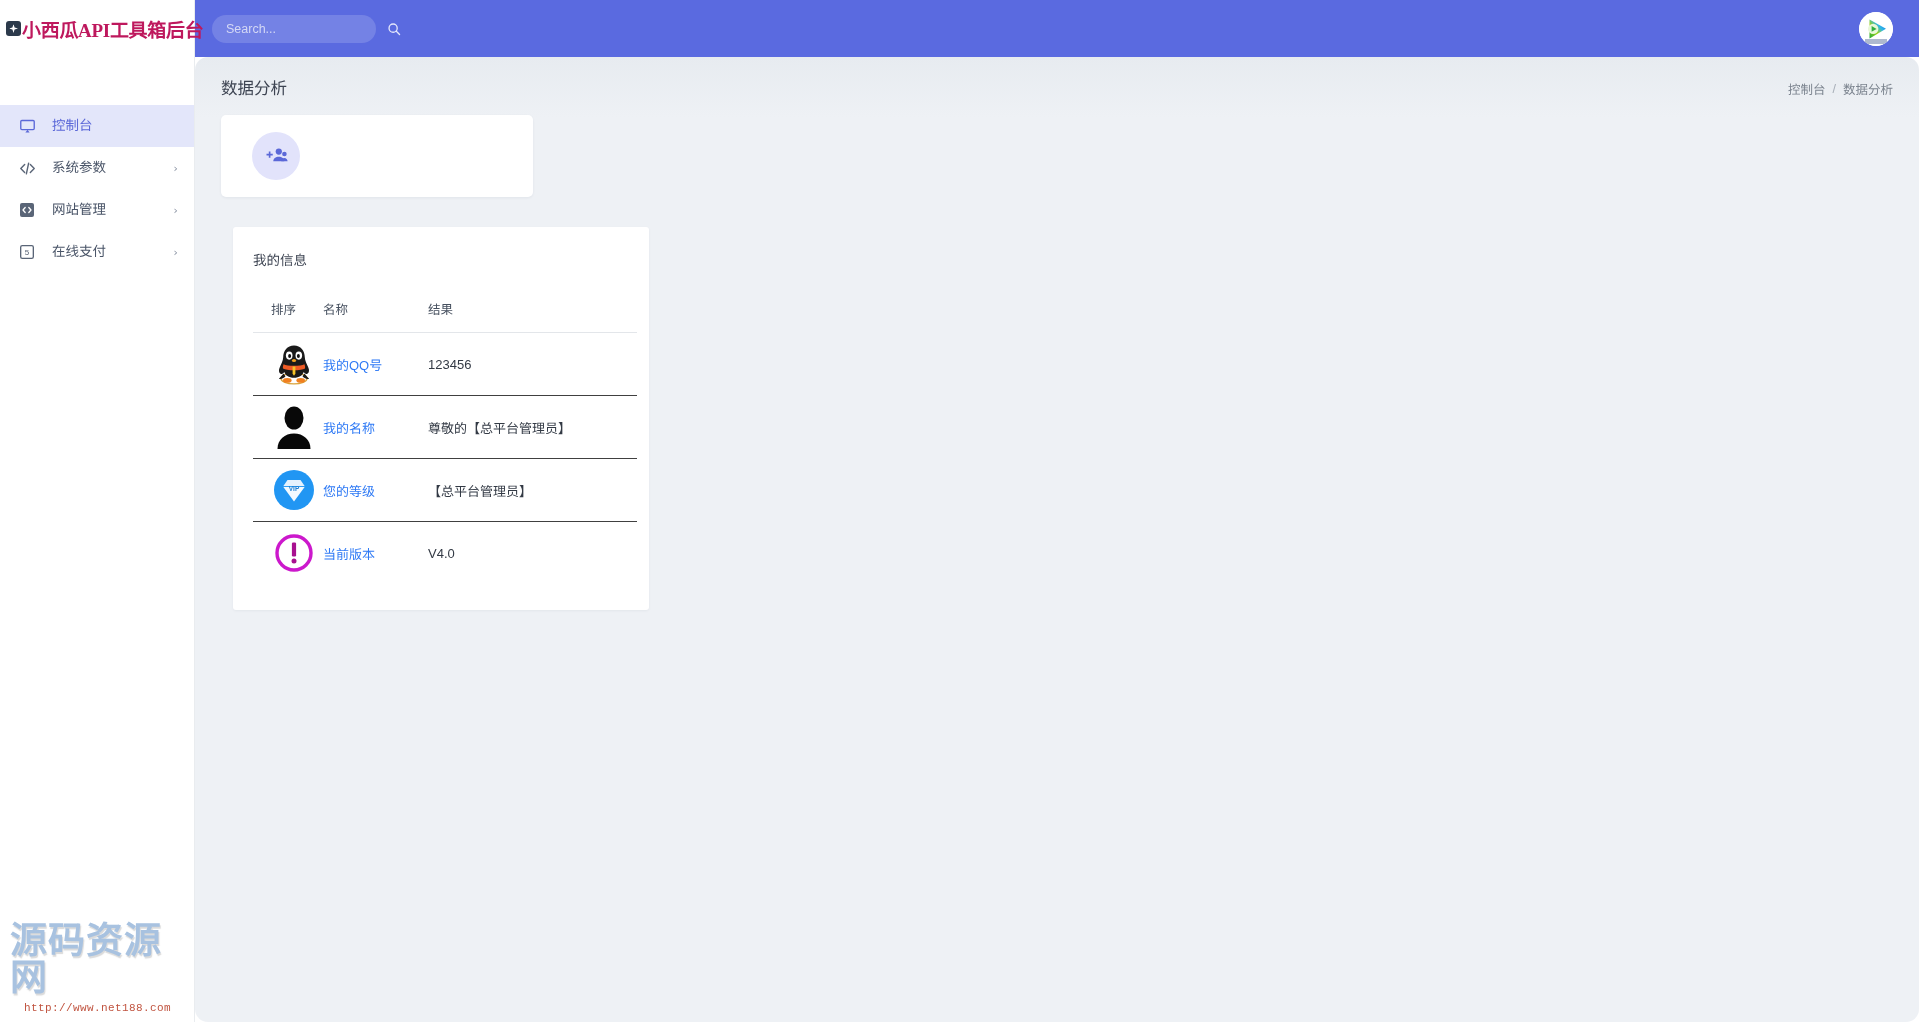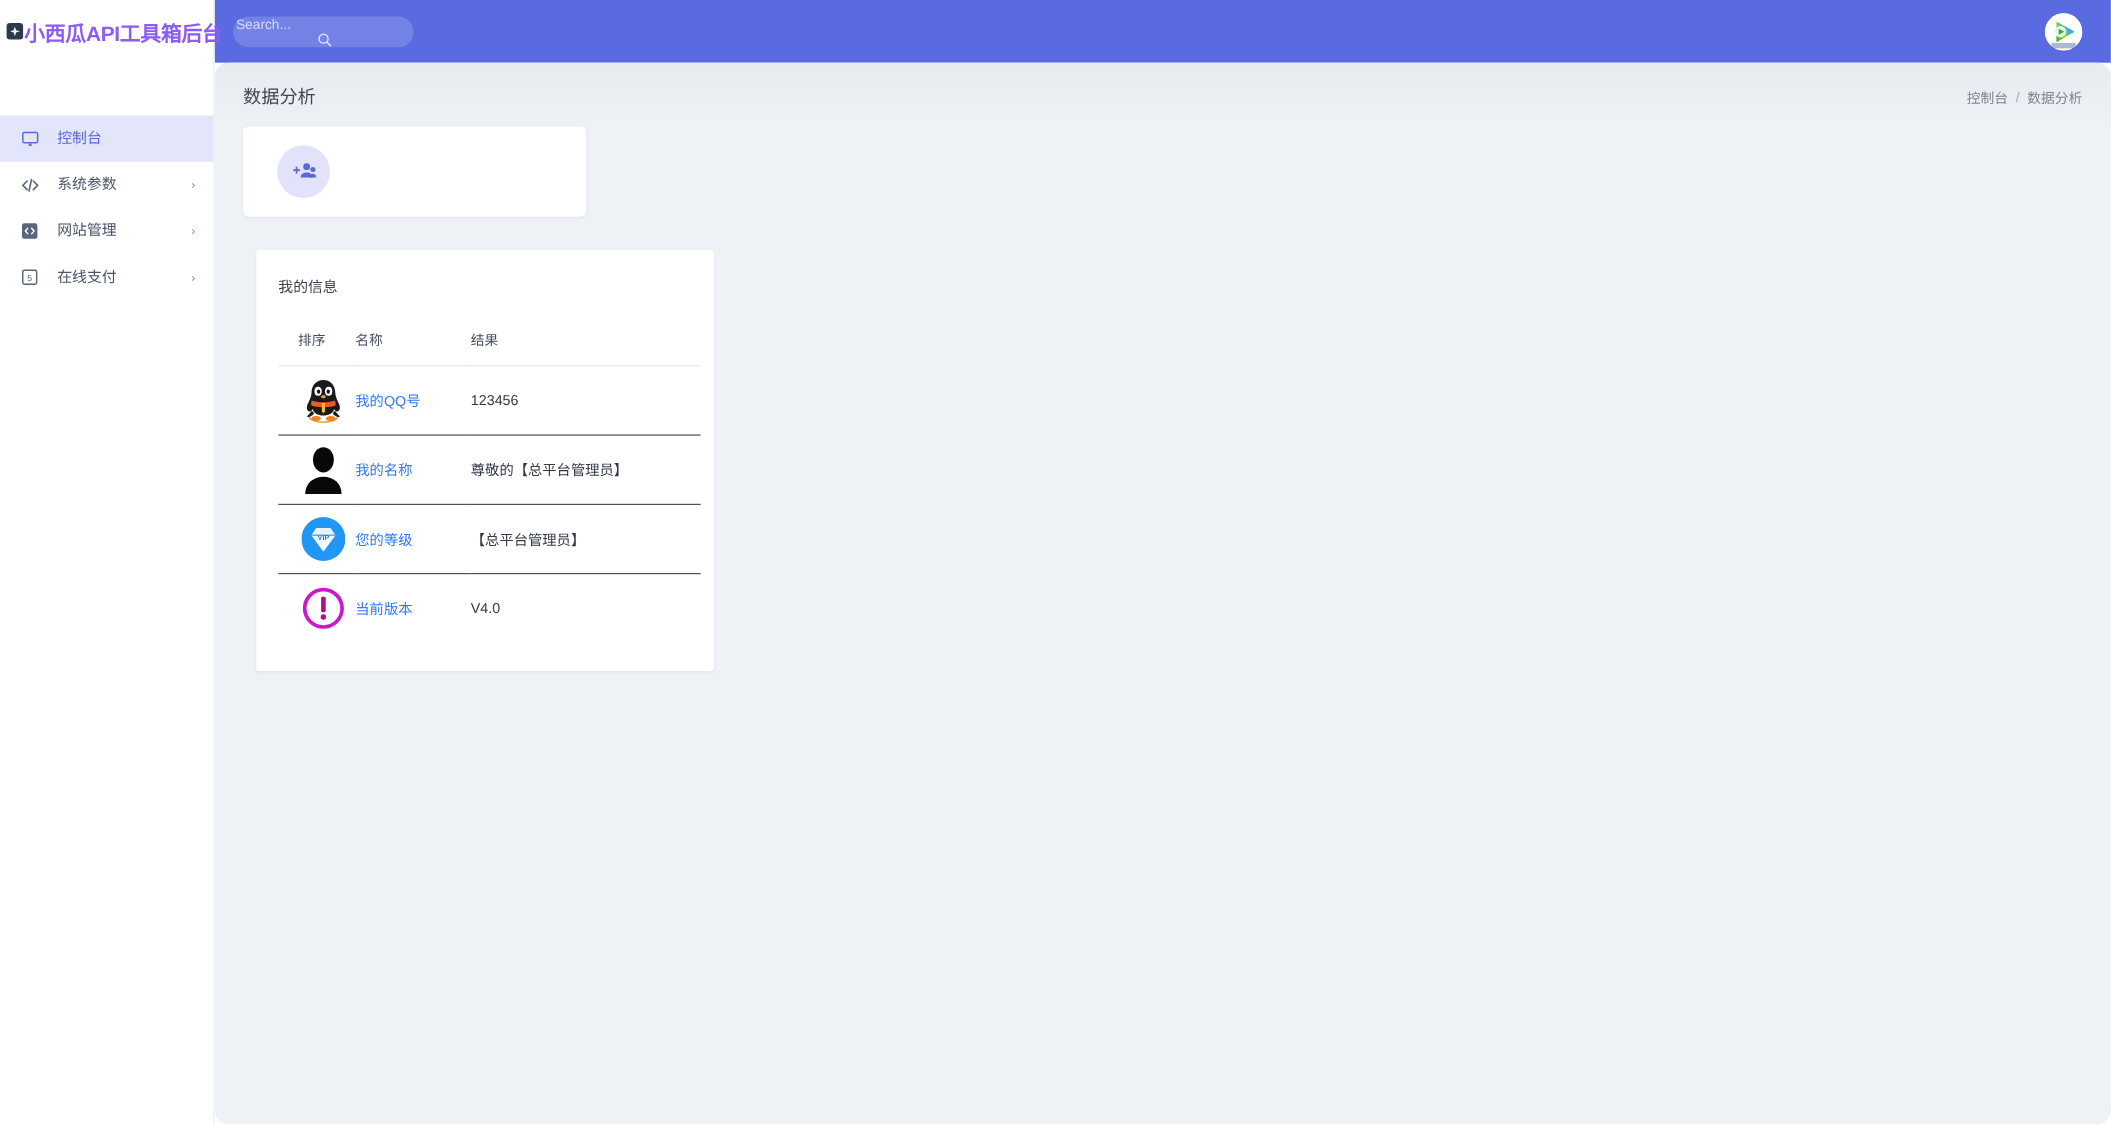--- a/index.html
+++ b/index.html
@@ -52,22 +52,23 @@
     position: absolute;
     left: 50%; top: 50%;
     width: 9px; height: 9px;
     transform: translate(-50%,-50%);
     background: #ffffff;
     clip-path: polygon(50% 0%, 62% 38%, 100% 50%, 62% 62%, 50% 100%, 38% 62%, 0% 50%, 38% 38%);
   }
   .brand-text {
     font-size: 19px;
     font-weight: bold;
-    color: #8b5cf6;
+    color: #be185d;
     letter-spacing: -0.3px;
+    font-family: Liberation Serif, serif;
   }
 
   .nav { margin-top: 48px; }
 
   .nav-item {
     height: 42px;
     display: flex;
     align-items: center;
     padding: 0 16px 0 18px;
     cursor: pointer;
@@ -116,21 +117,20 @@
     flex: 0 0 57px;
   }
   .search-box {
     width: 164px;
     height: 28px;
     border-radius: 14px;
     background: rgba(255,255,255,0.16);
     display: flex;
     align-items: center;
     padding: 0 12px 0 14px;
-    flex-direction: column;
   }
   .search-input {
     flex: 1 1 auto;
     border: none;
     outline: none;
     background: transparent;
     color: #ffffff;
     font-size: 12.5px;
     font-family: "Liberation Sans", sans-serif;
   }
@@ -509,14 +509,18 @@
               </td>
             </tr>
 
           </tbody>
         </table>
       </div>
 
     </section>
   </div>
 
+  <div class="watermark">
+    <div class="wm-text">源码资源网</div>
+    <div class="wm-url">http://www.net188.com</div>
+  </div>
 
 </div>
 
 </body></html>

